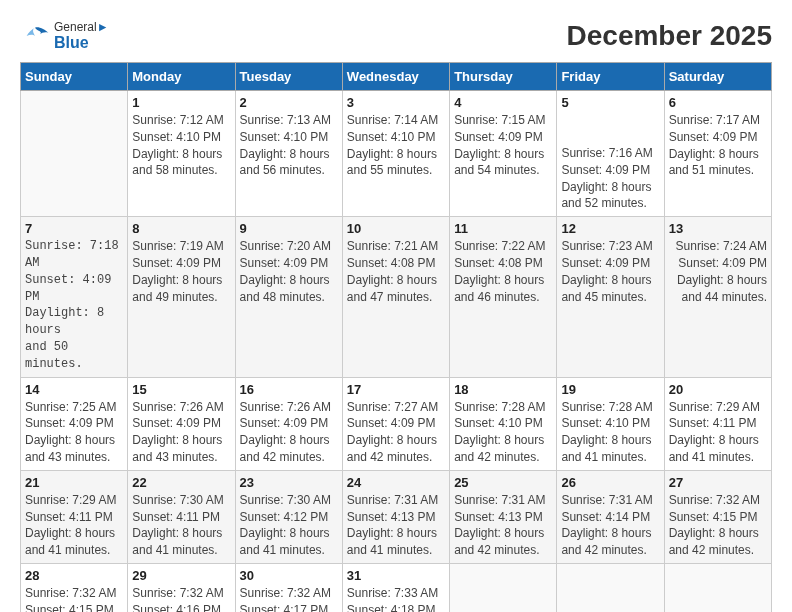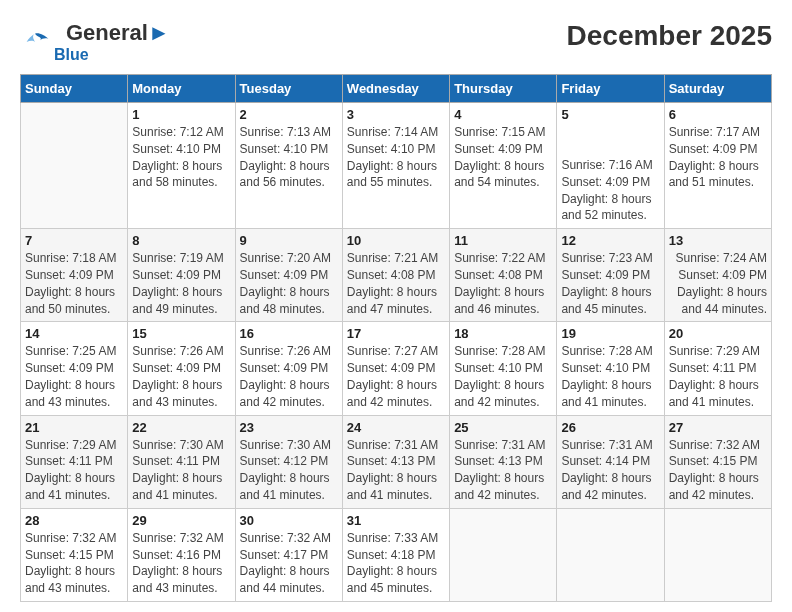--- a/index.html
+++ b/index.html
@@ -82,21 +82,21 @@
 </head>
 <body>
 
 <div class="header">
   <div class="logo">
     <svg class="logo-bird" viewBox="0 0 36 28">
       <path d="M18 4 C22 2, 30 6, 34 10 C30 9, 26 10, 24 12 C28 8, 20 8, 18 4Z" fill="#1a6ab1"></path>
       <path d="M18 4 C14 6, 10 10, 8 14 C12 12, 16 12, 18 14 C16 10, 14 6, 18 4Z" fill="#7ab8e8"></path>
     </svg>
     <div>
-      <div style="font-size:22px;font-weight:bold;color:#333;margin-left:12px;">General<span style="color:#1a6ab1;">►</span></div>
+      <div style="font-size:12px;font-weight:normal;color:#333;">General<span style="color:#1a6ab1;">►</span></div>
       <div style="font-size:16px;font-weight:bold;color:#1a6ab1;">Blue</div>
     </div>
   </div>
   <div class="title-block">
     <div class="month-title">December 2025</div>
   </div>
 </div>
 
 <table>
   <thead>
@@ -152,21 +152,21 @@
           <span class="day-num">6</span>
           <div class="day-info" style="white-space: pre-line;">Sunrise: 7:17 AM
 Sunset: 4:09 PM
 Daylight: 8 hours
 and 51 minutes.</div>
         </td>
       </tr>
       <tr>
         <td>
           <span class="day-num">7</span>
-          <div class="day-info" style="white-space: pre-line;">Sunrise: 7:18 AM
+          <div class="day-info" style="white-space: pre-line; font-family: Liberation Mono, monospace;">Sunrise: 7:18 AM
 Sunset: 4:09 PM
 Daylight: 8 hours
 and 50 minutes.</div>
         </td>
         <td>
           <span class="day-num">8</span>
           <div class="day-info" style="white-space: pre-line;">Sunrise: 7:19 AM
 Sunset: 4:09 PM
 Daylight: 8 hours
 and 49 minutes.</div>

